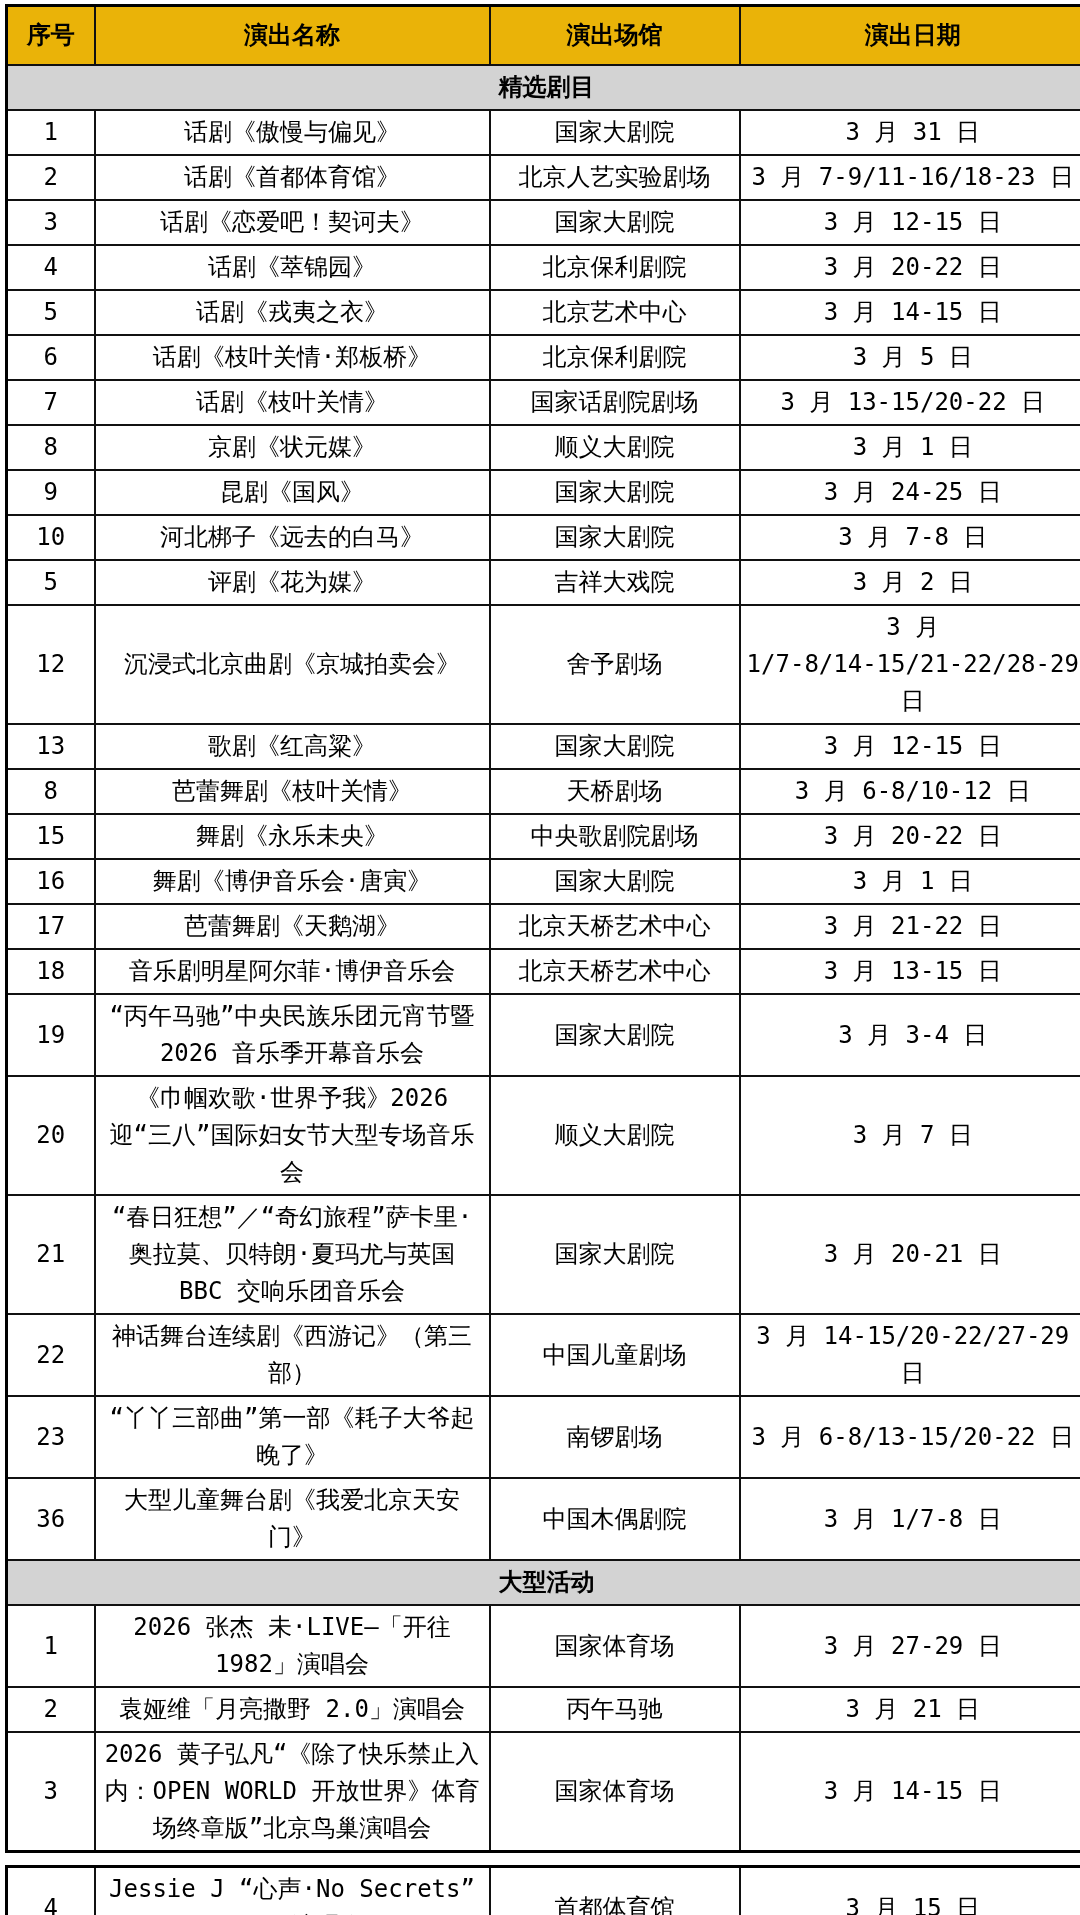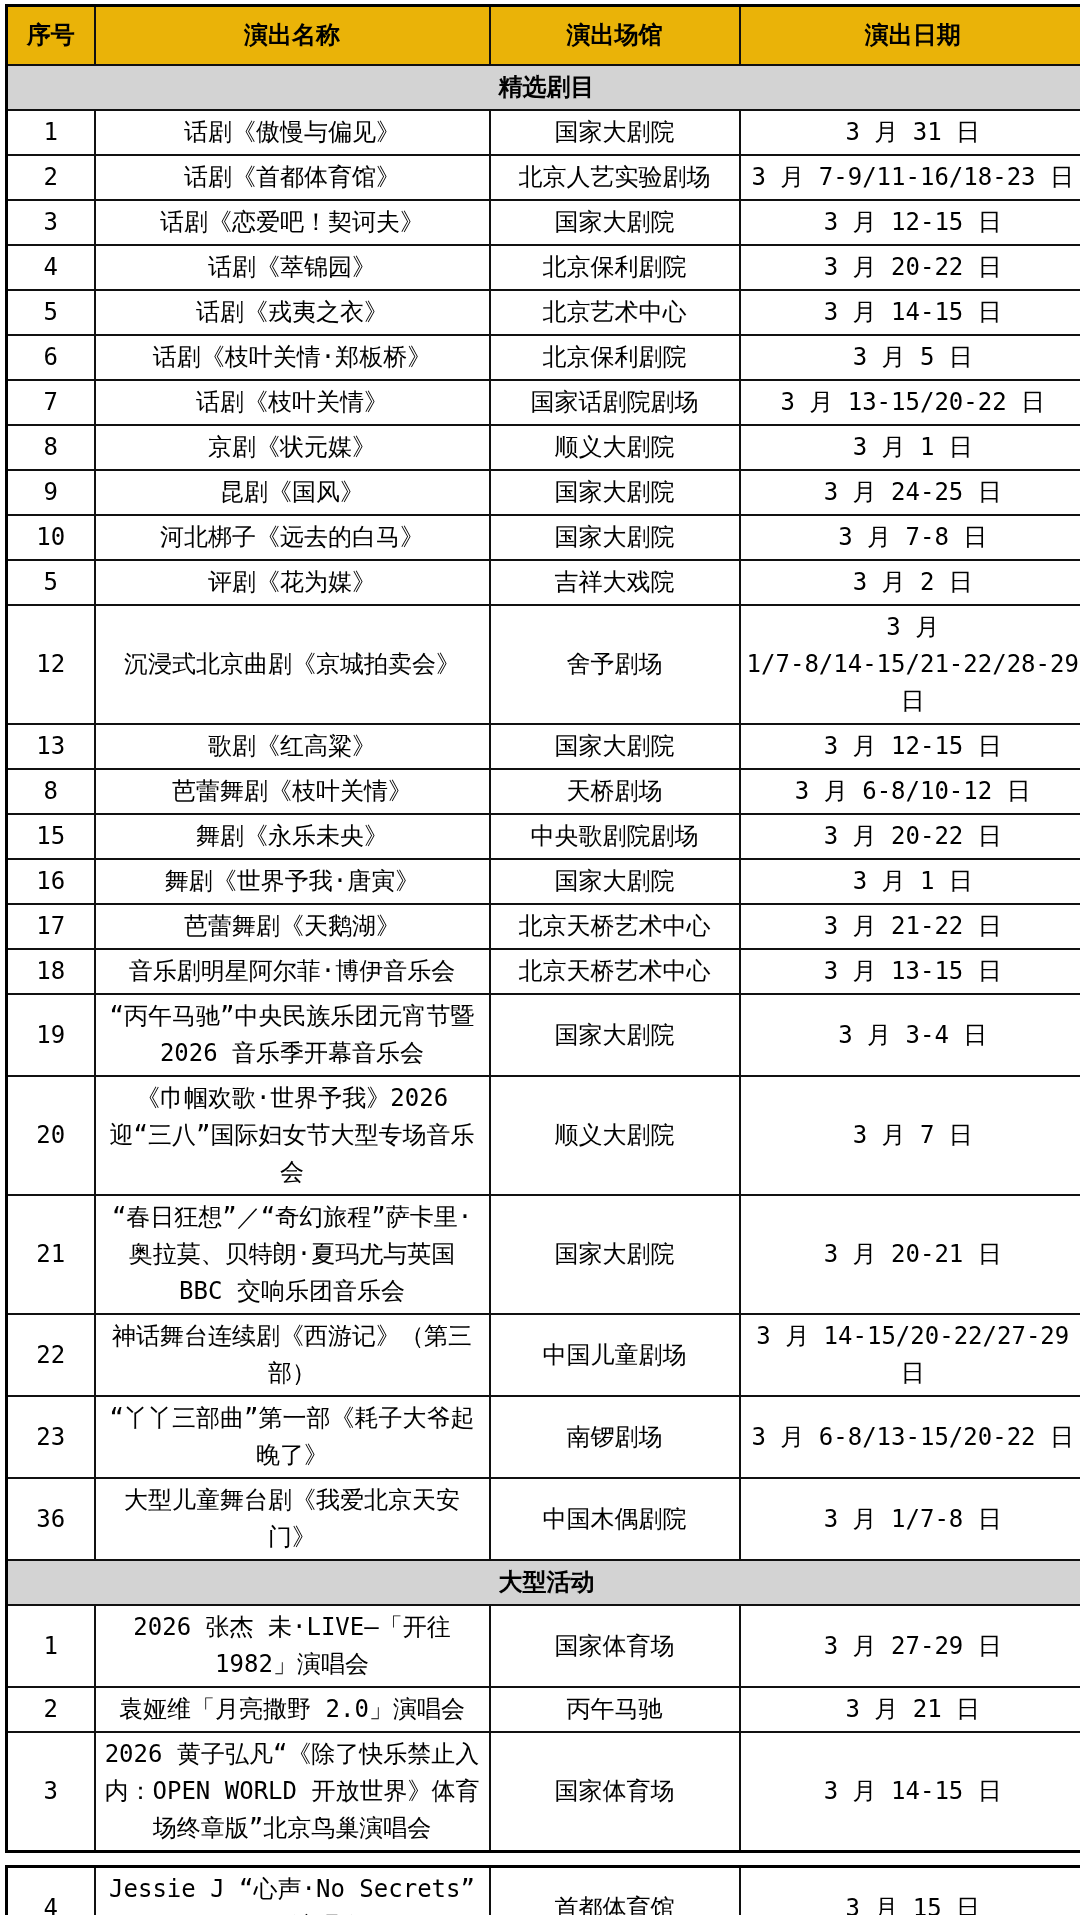--- a/index.html
+++ b/index.html
@@ -162,21 +162,21 @@
           <td class="date-cell">3 月 6-8/10-12 日</td>
         </tr>
         <tr>
           <td class="no-cell">15</td>
           <td class="name-cell">舞剧《永乐未央》</td>
           <td class="venue-cell">中央歌剧院剧场</td>
           <td class="date-cell">3 月 20-22 日</td>
         </tr>
         <tr>
           <td class="no-cell">16</td>
-          <td class="name-cell">舞剧《世界予我·唐寅》</td>
+          <td class="name-cell">舞剧《博伊音乐会·唐寅》</td>
           <td class="venue-cell">国家大剧院</td>
           <td class="date-cell">3 月 1 日</td>
         </tr>
         <tr>
           <td class="no-cell">17</td>
           <td class="name-cell">芭蕾舞剧《天鹅湖》</td>
           <td class="venue-cell">北京天桥艺术中心</td>
           <td class="date-cell">3 月 21-22 日</td>
         </tr>
         <tr>

